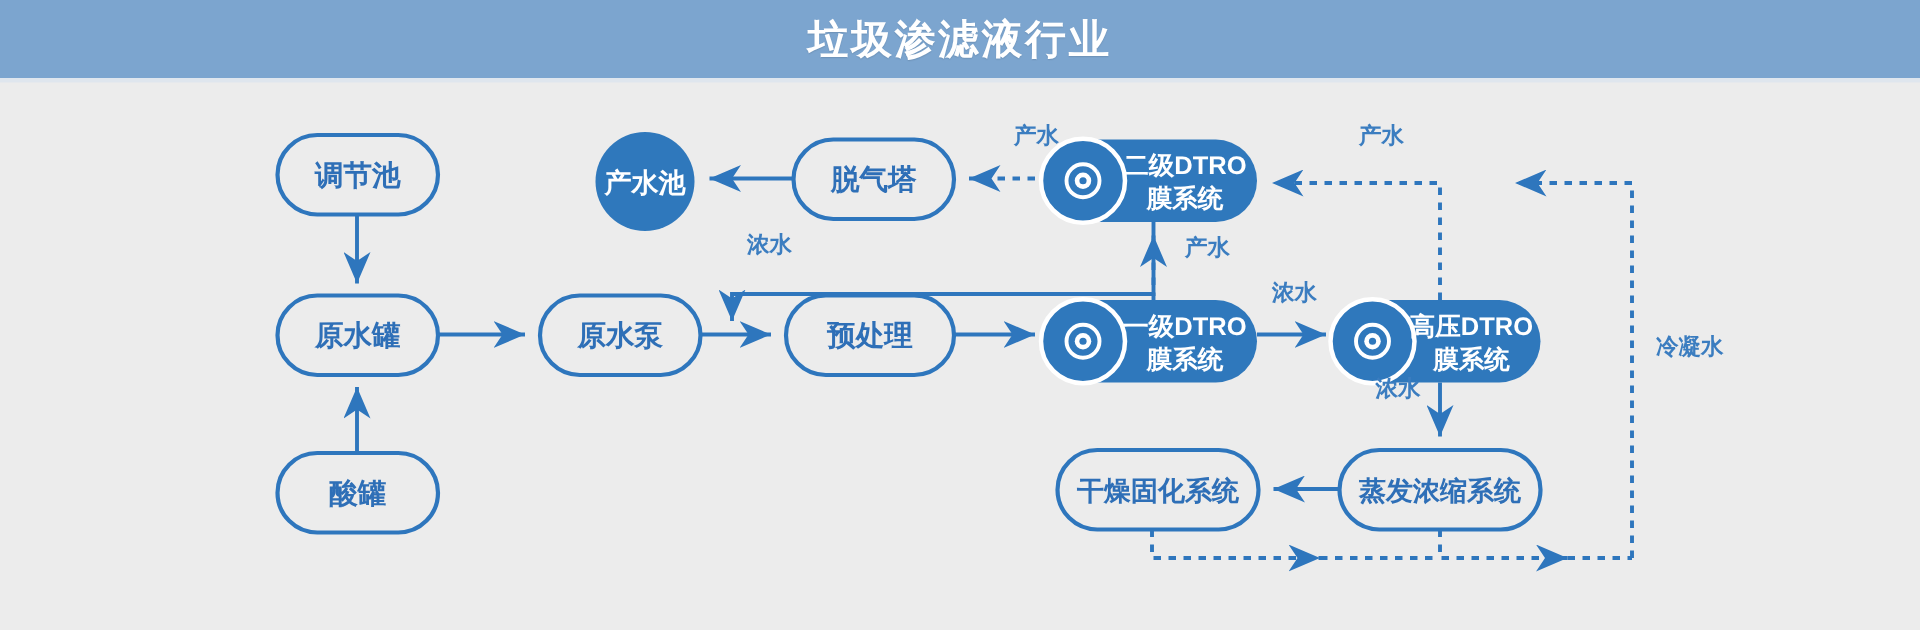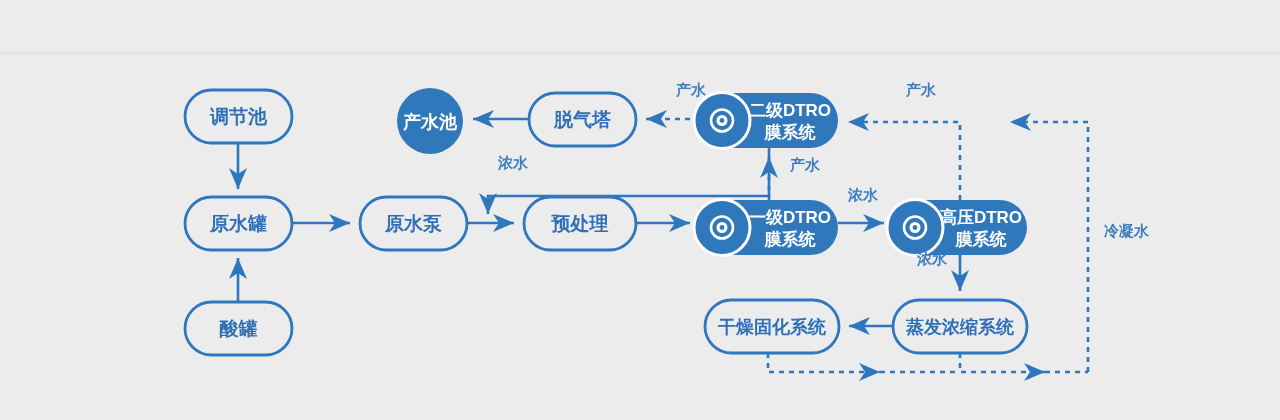--- a/index.html
+++ b/index.html
@@ -36,20 +36,23 @@
   .edgeLabel{
     font-family:"Liberation Sans","DejaVu Sans",sans-serif;
     font-size:15px;fill:#3b7dc0;font-weight:bold;
   }
 </style>
 </head>
 <body>
 
 <div id="page">
 
+  <div class="header">
+    <div class="title">垃圾渗滤液行业</div>
+  </div>
   <div class="header-rule"></div>
 
   <div class="canvas">
     <svg viewBox="0 0 1280 365" xmlns="http://www.w3.org/2000/svg">
       <defs>
 
         <marker id="arrR" markerWidth="16" markerHeight="14" refX="15" refY="7" orient="auto" markerUnits="userSpaceOnUse">
           <path d="M0,0 L15,7 L0,14 L4.5,7 Z" fill="#2e76bd"></path>
         </marker>
         <marker id="arrR2" markerWidth="22" markerHeight="18" refX="21" refY="9" orient="auto" markerUnits="userSpaceOnUse">

